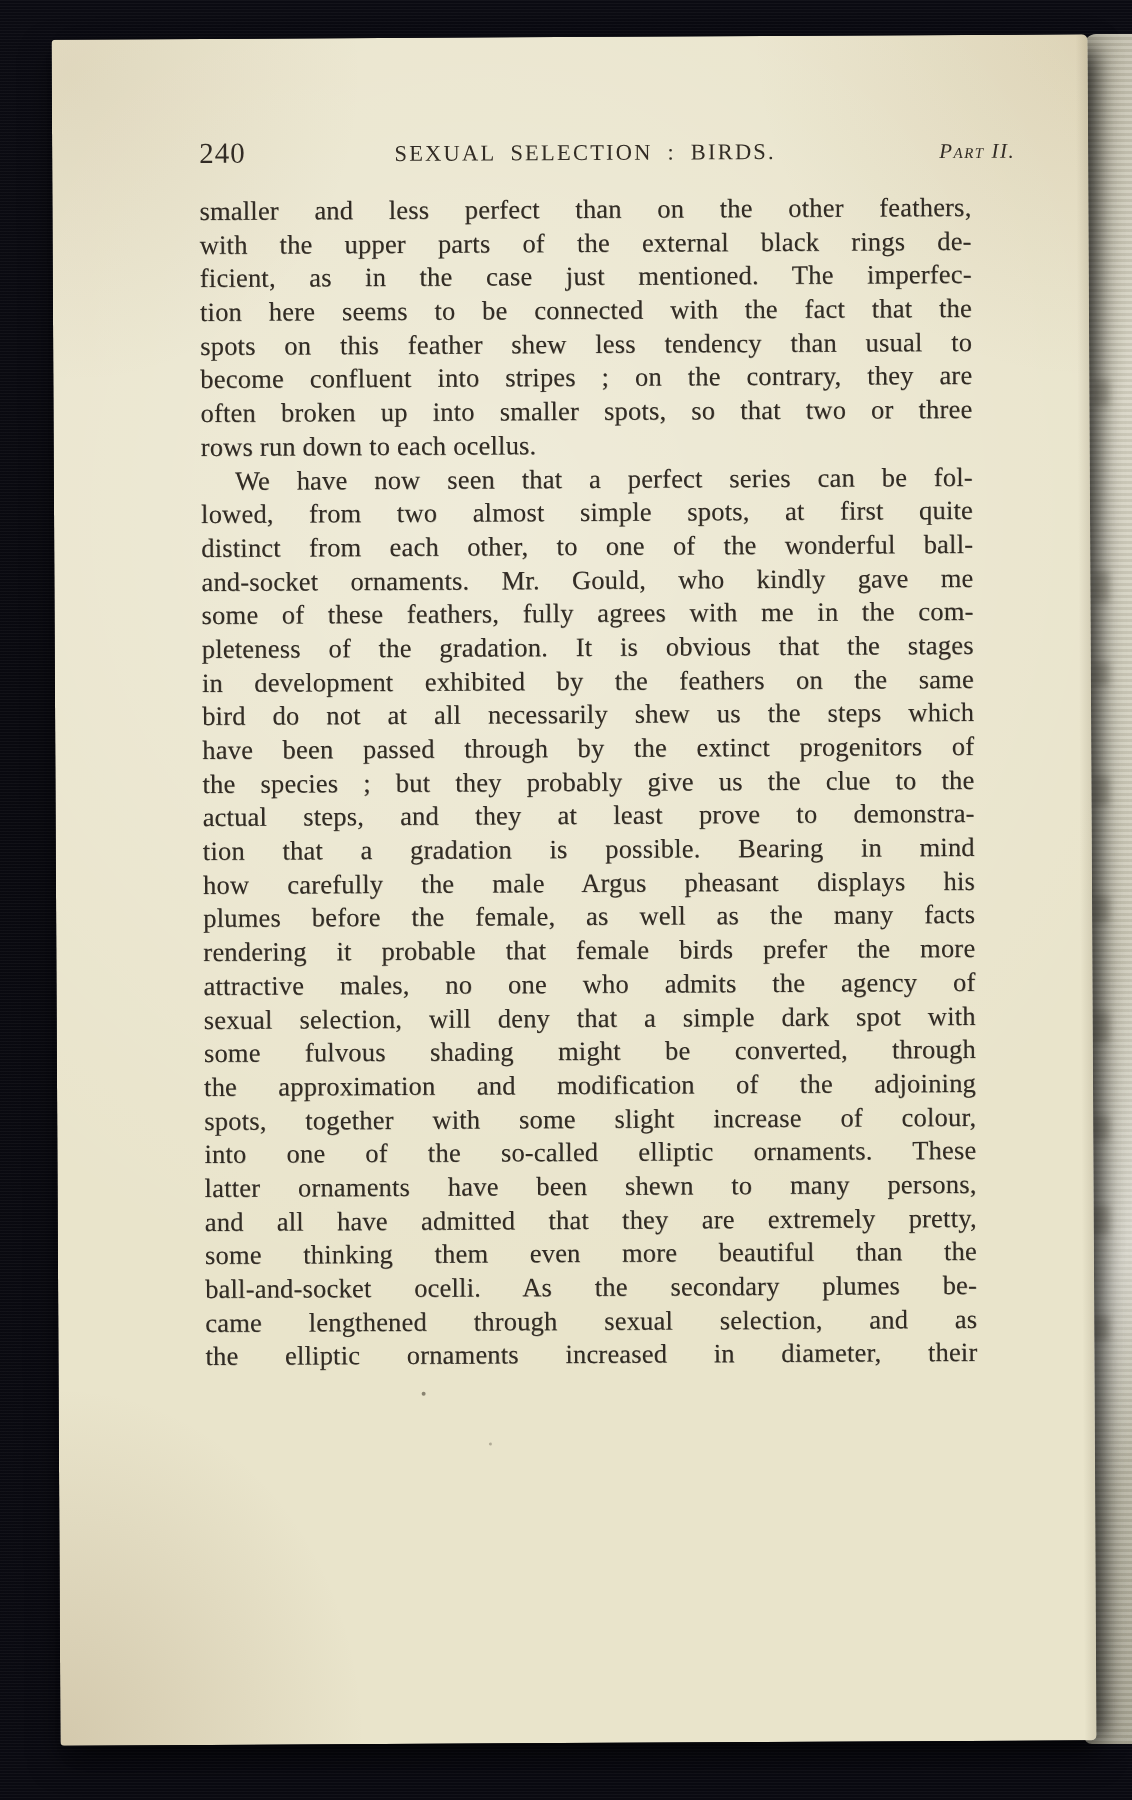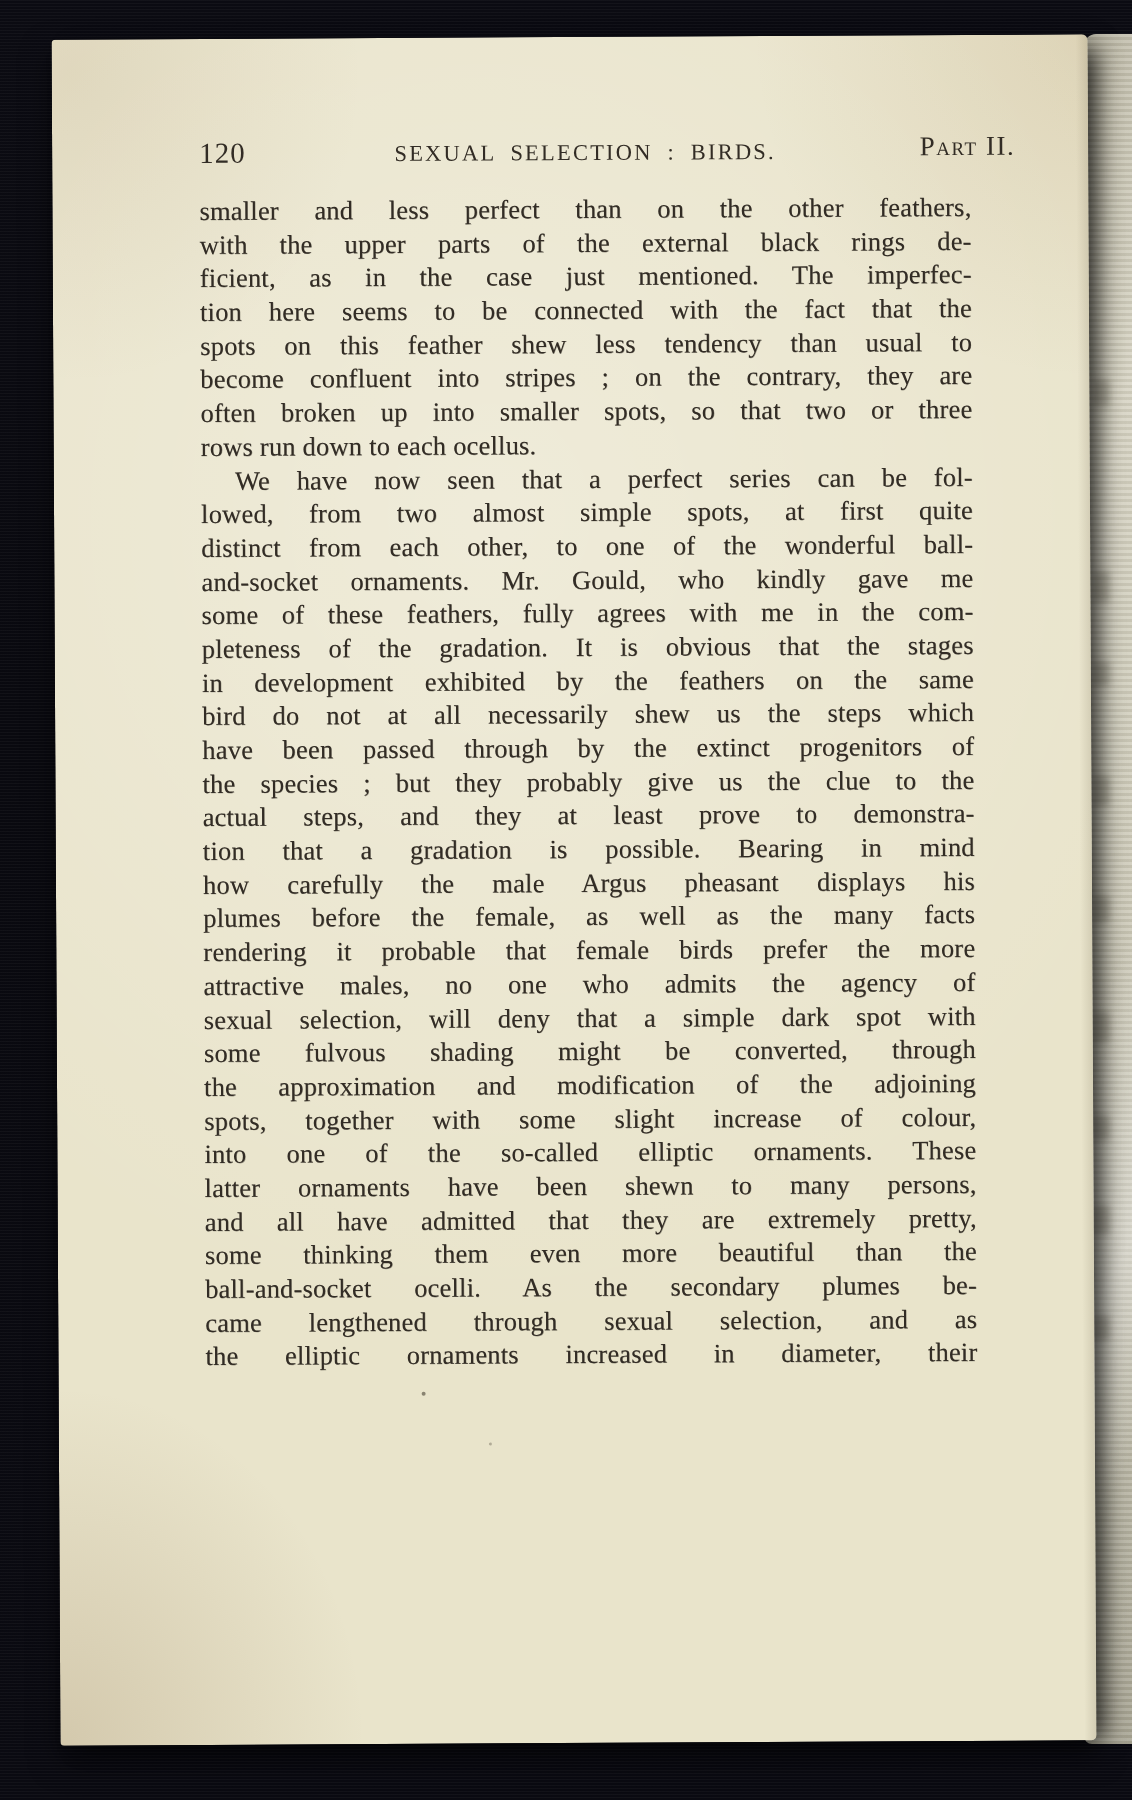--- a/index.html
+++ b/index.html
@@ -50,22 +50,22 @@
     background:linear-gradient(to right, rgba(110,100,75,0) 0%, rgba(110,100,75,0.18) 100%);
     border-radius:0 6px 5px 0;
   }
   .running-head{position:absolute;top:96px;left:147px;width:772px;height:46px;}
   .page-num{position:absolute;left:0;top:2px;font-size:29px;letter-spacing:1px;}
   .running-title{
     position:absolute;left:0;right:0;top:7px;text-align:center;
     font-size:22.5px;letter-spacing:2.2px;word-spacing:7px;
   }
   .part-label{
-    position:absolute;right:-44px;top:0;font-size:27px;
-    font-variant:small-caps;letter-spacing:1.5px;
+    position:absolute;right:-44px;top:8px;font-size:21px;
+    font-variant:small-caps;letter-spacing:1.5px;font-style:italic;
   }
   .text-block{
     position:absolute;top:156px;left:147px;width:772px;
     font-size:26.5px;line-height:33.7px;letter-spacing:0.2px;
     text-shadow:0.4px 0.4px 0.5px rgba(52,46,38,0.45);
   }
   .para{margin:0;}
   .line{text-align:justify;text-align-last:justify;height:33.7px;overflow:visible;}
   .line.indent{padding-left:34px;}
   .line.endpara{text-align-last:left;}
@@ -85,21 +85,21 @@
   <div class="smudge sm4"></div>
   <div class="smudge sm5"></div>
   <div class="smudge sm6"></div>
   <div class="smudge sm7"></div>
   <div class="smudge sm8"></div>
   <div class="smudge sm9"></div>
 </div>
 
 <div class="book-page">
   <div class="running-head">
-    <span class="page-num">120</span>
+    <span class="page-num">240</span>
     <span class="running-title">SEXUAL SELECTION : BIRDS.</span>
     <span class="part-label">Part II.</span>
   </div>
   <div class="text-block">
       <div class="para">
         <div class="line">smaller and less perfect than on the other feathers,</div>
         <div class="line">with the upper parts of the external black rings de-</div>
         <div class="line">ficient, as in the case just mentioned. The imperfec-</div>
         <div class="line">tion here seems to be connected with the fact that the</div>
         <div class="line">spots on this feather shew less tendency than usual to</div>

